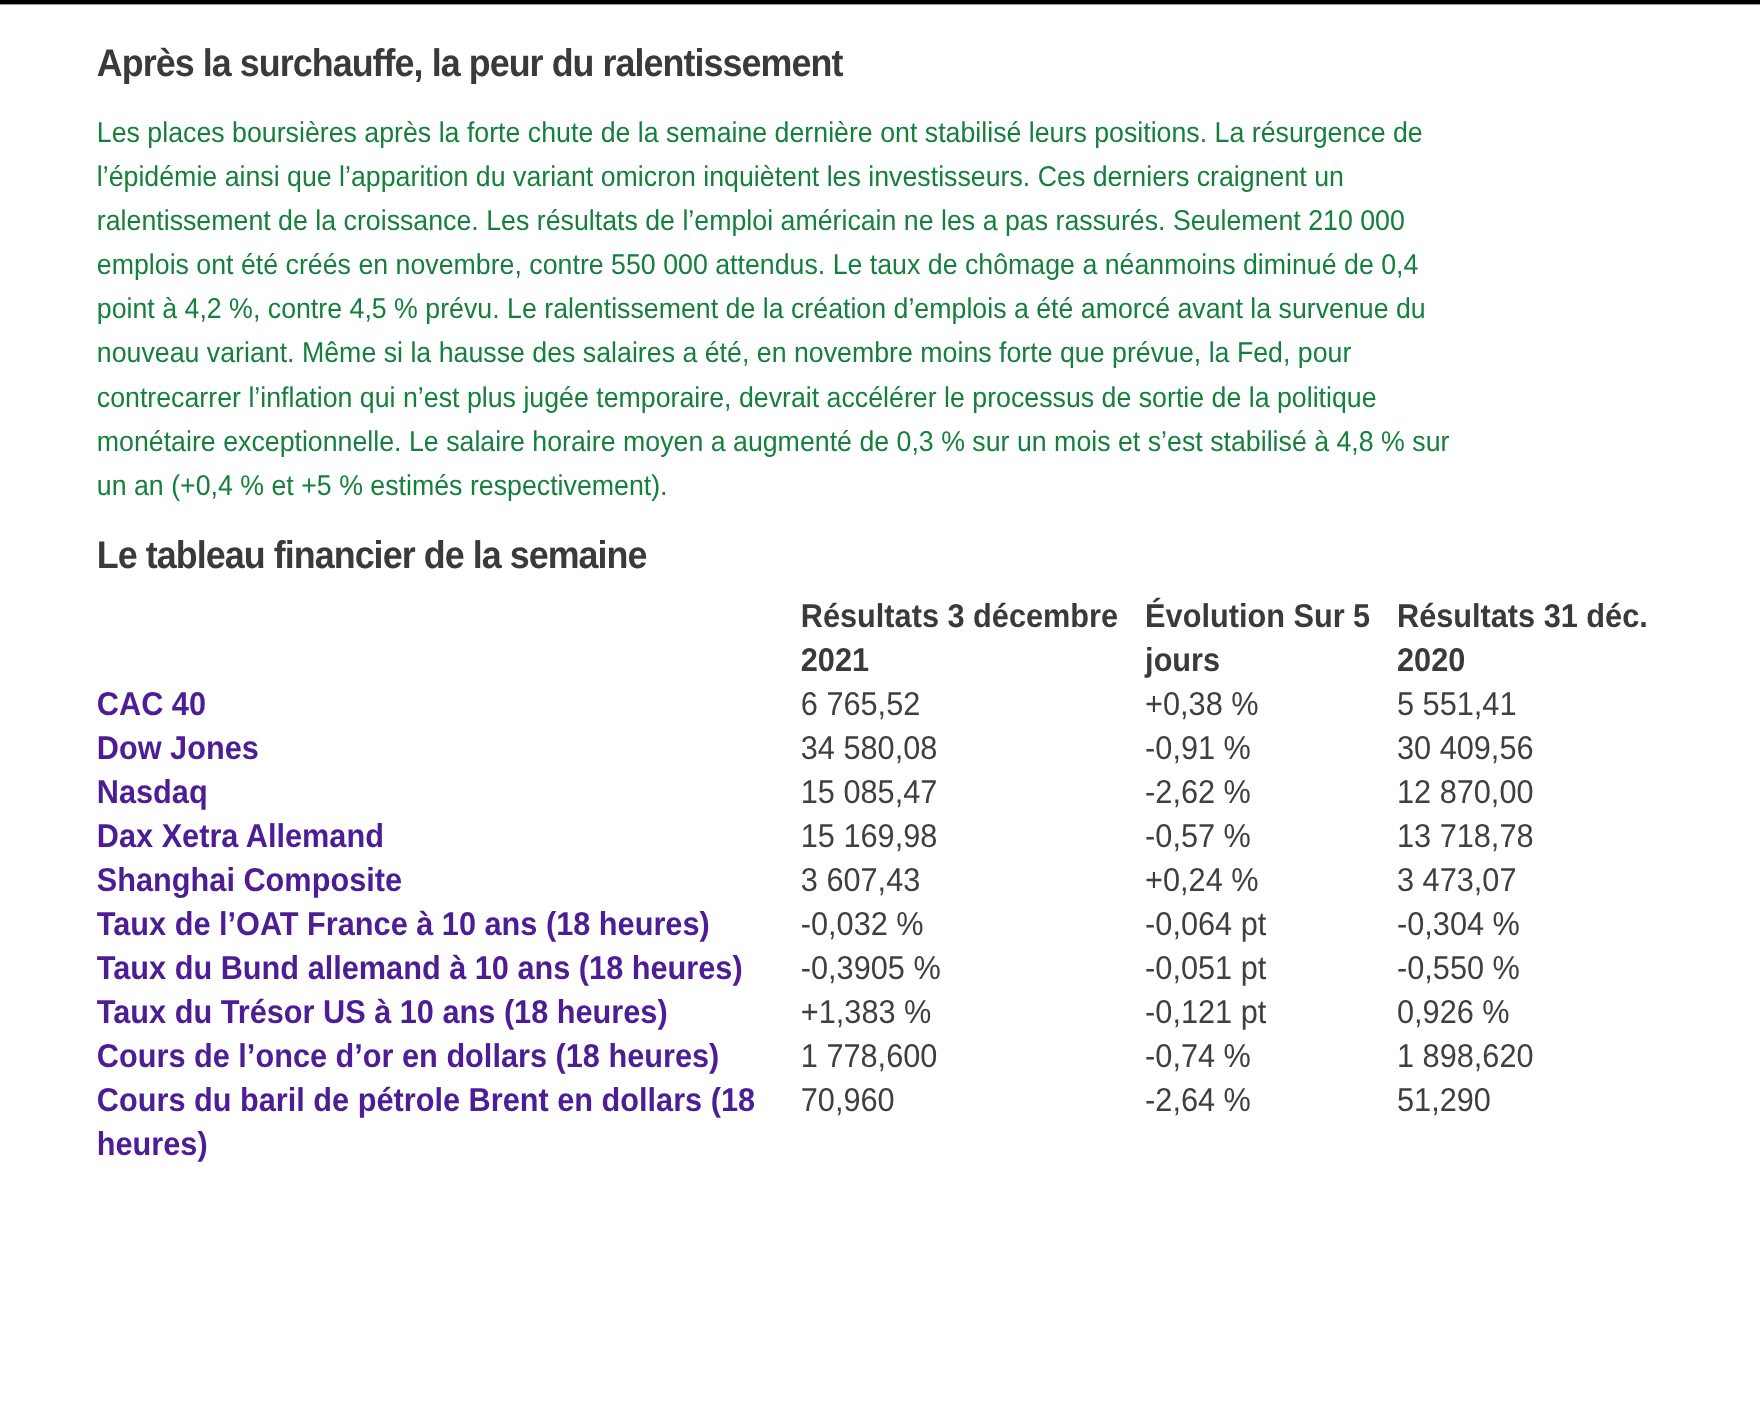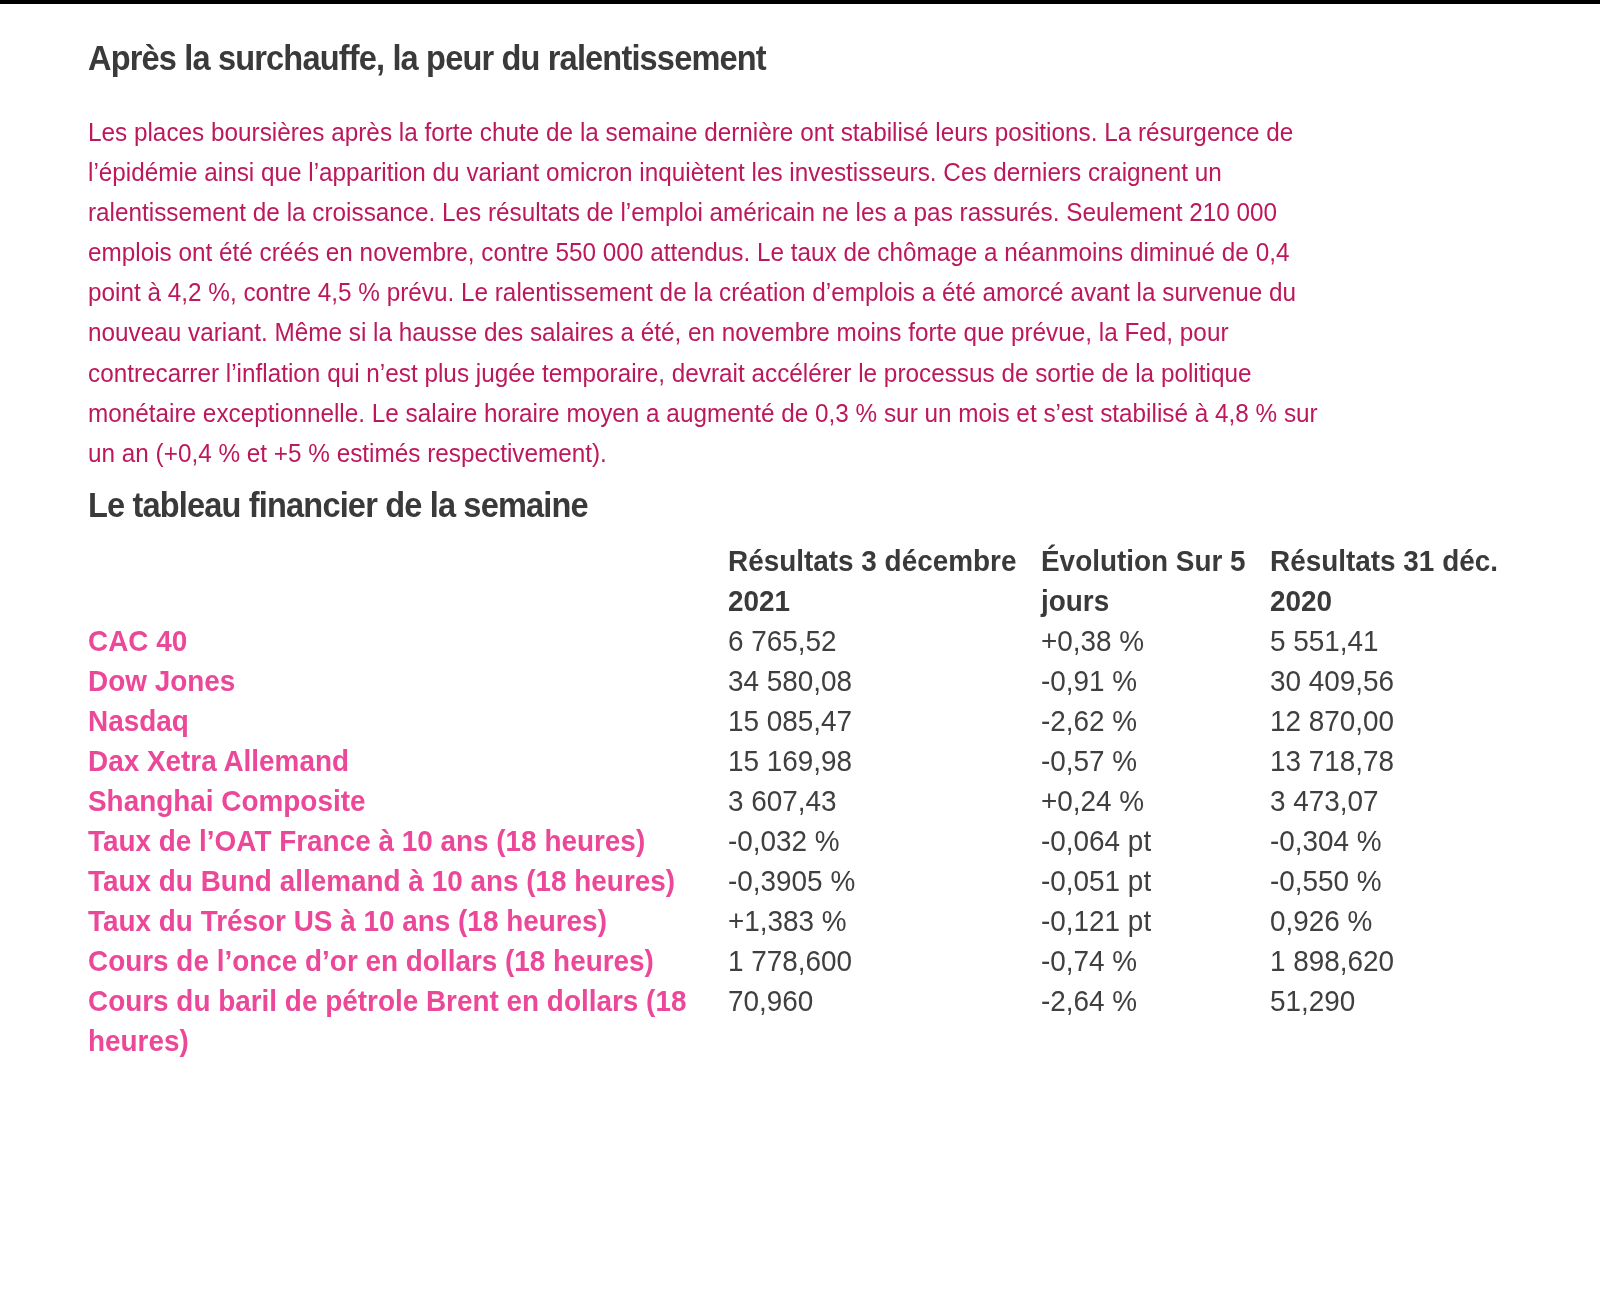--- a/index.html
+++ b/index.html
@@ -32,26 +32,26 @@
       font-weight: bold;
       letter-spacing: -0.9px;
       white-space: nowrap;
       color: #3a3a3a;
       transform: scaleX(0.93);
       transform-origin: left center;
     }
     .para {
       position: absolute;
       left: 0;
-      top: 108px;
+      top: 96px;
       margin: 0;
       width: 1460px;
       font-size: 26px;
       line-height: 40.1px;
-      color: #be185d;
+      color: #15803d;
     }
     .para .line {
       display: block;
       white-space: nowrap;
       transform: scaleX(0.935);
       transform-origin: left center;
     }
     .h2 {
       position: absolute;
       left: 0;
@@ -82,21 +82,21 @@
     table.fin th {
       font-weight: bold;
       color: #3a3a3a;
     }
     .c1 { width: 598px; }
     .c2 { width: 319px; }
     .c3 { width: 244px; margin-top: 26px; }
     .c4 { width: 280px; }
     .lbl {
       font-weight: bold;
-      color: #ec4899;
+      color: #4c1d95;
     }
     .sq {
       display: inline-block;
       transform: scaleX(0.93);
       transform-origin: left center;
       white-space: nowrap;
     }
     .wrap {
       display: block;
       transform: scaleX(0.93);

